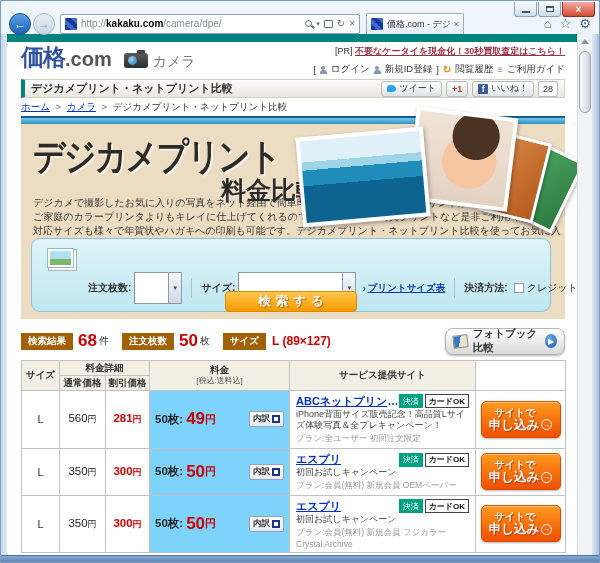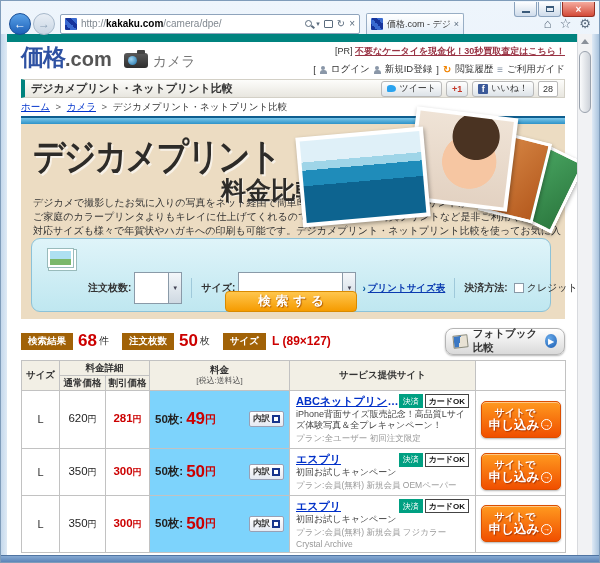--- a/index.html
+++ b/index.html
@@ -377,21 +377,21 @@
           <th rowspan="2" class="th-apply"></th>
         </tr>
         <tr>
           <th>通常価格</th>
           <th>割引価格</th>
         </tr>
       </thead>
       <tbody>
   <tr class="row-h1">
     <td class="cell-size">L</td>
-    <td class="cell-normal"><span>620</span><span class="yen-small">円</span></td>
+    <td class="cell-normal"><span>560</span><span class="yen-small">円</span></td>
     <td class="cell-discount"><span>281</span><span class="yen-small">円</span></td>
     <td class="cell-price">
       <div class="price-flex">
         <span class="price-qty">50枚:</span>
         <span class="price-big">49</span>
         <span class="price-yen">円</span>
         <span class="breakdown-btn">
           <span>内訳</span>
           <span class="bd-icon"></span>
         </span>

